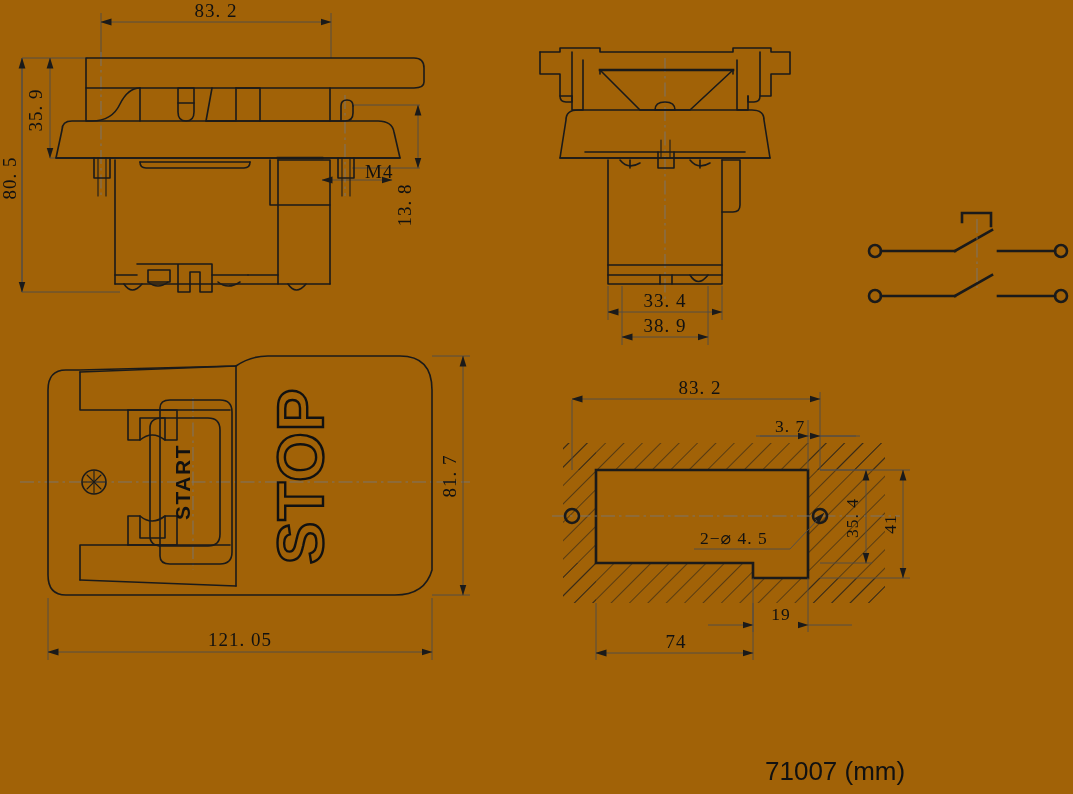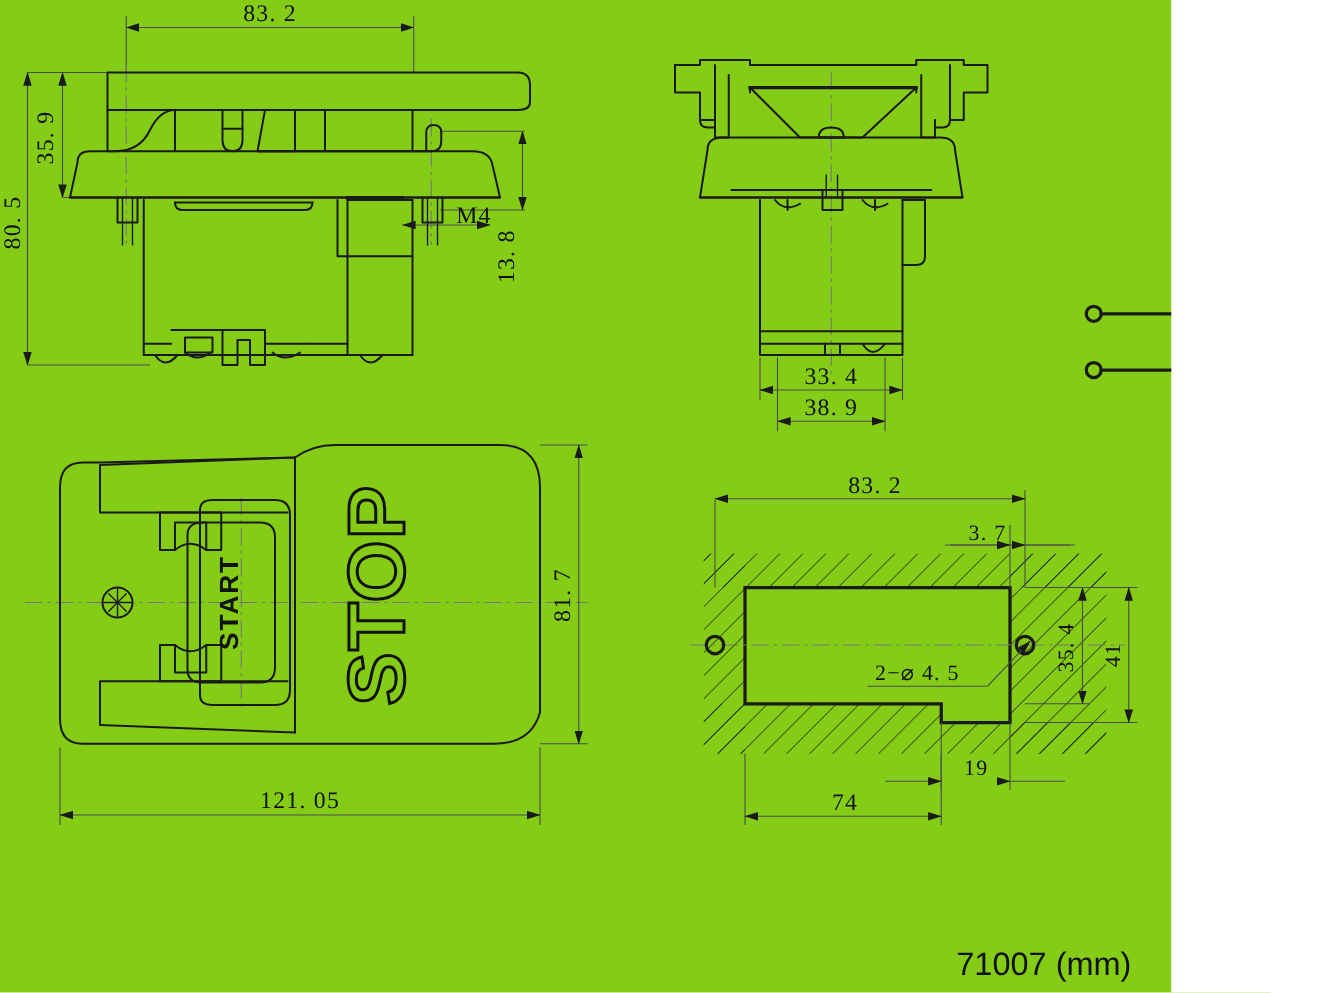--- a/index.html
+++ b/index.html
@@ -1,17 +1,17 @@
 <!DOCTYPE html>
 <html><head>
 <meta charset="utf-8">
 <style>
   html,body{margin:0;padding:0;background:#ffffff;}
   body{width:1073px;height:794px;font-family:"Liberation Serif",serif;}
-  #sheet{position:relative;width:937px;height:794px;background:#84cc16;overflow:hidden;}
+  #sheet{position:relative;width:1073px;height:794px;background:#a16207;overflow:hidden;}
   svg{display:block;}
   .ln{fill:none;stroke:#1a1a1a;stroke-width:1.6;stroke-linecap:round;stroke-linejoin:round;}
   .ln-h{fill:none;stroke:#1a1a1a;stroke-width:2.6;stroke-linecap:square;}
   .ln-t{fill:none;stroke:#1a1a1a;stroke-width:1.1;stroke-linecap:round;stroke-linejoin:round;}
   .dim{fill:none;stroke:#4d4d4d;stroke-width:0.9;}
   .ctr{fill:none;stroke:#777;stroke-width:0.9;stroke-dasharray:14 4 2.5 4;}
   .arrow{fill:#1a1a1a;}
   .dimtxt{font-family:"Liberation Serif",serif;font-size:19px;fill:#111;letter-spacing:1px;}
   .dimtxt-s{font-family:"Liberation Serif",serif;font-size:17.5px;fill:#111;letter-spacing:1px;}
   .caption{font-family:"Liberation Sans",sans-serif;font-size:26px;fill:#111;}

